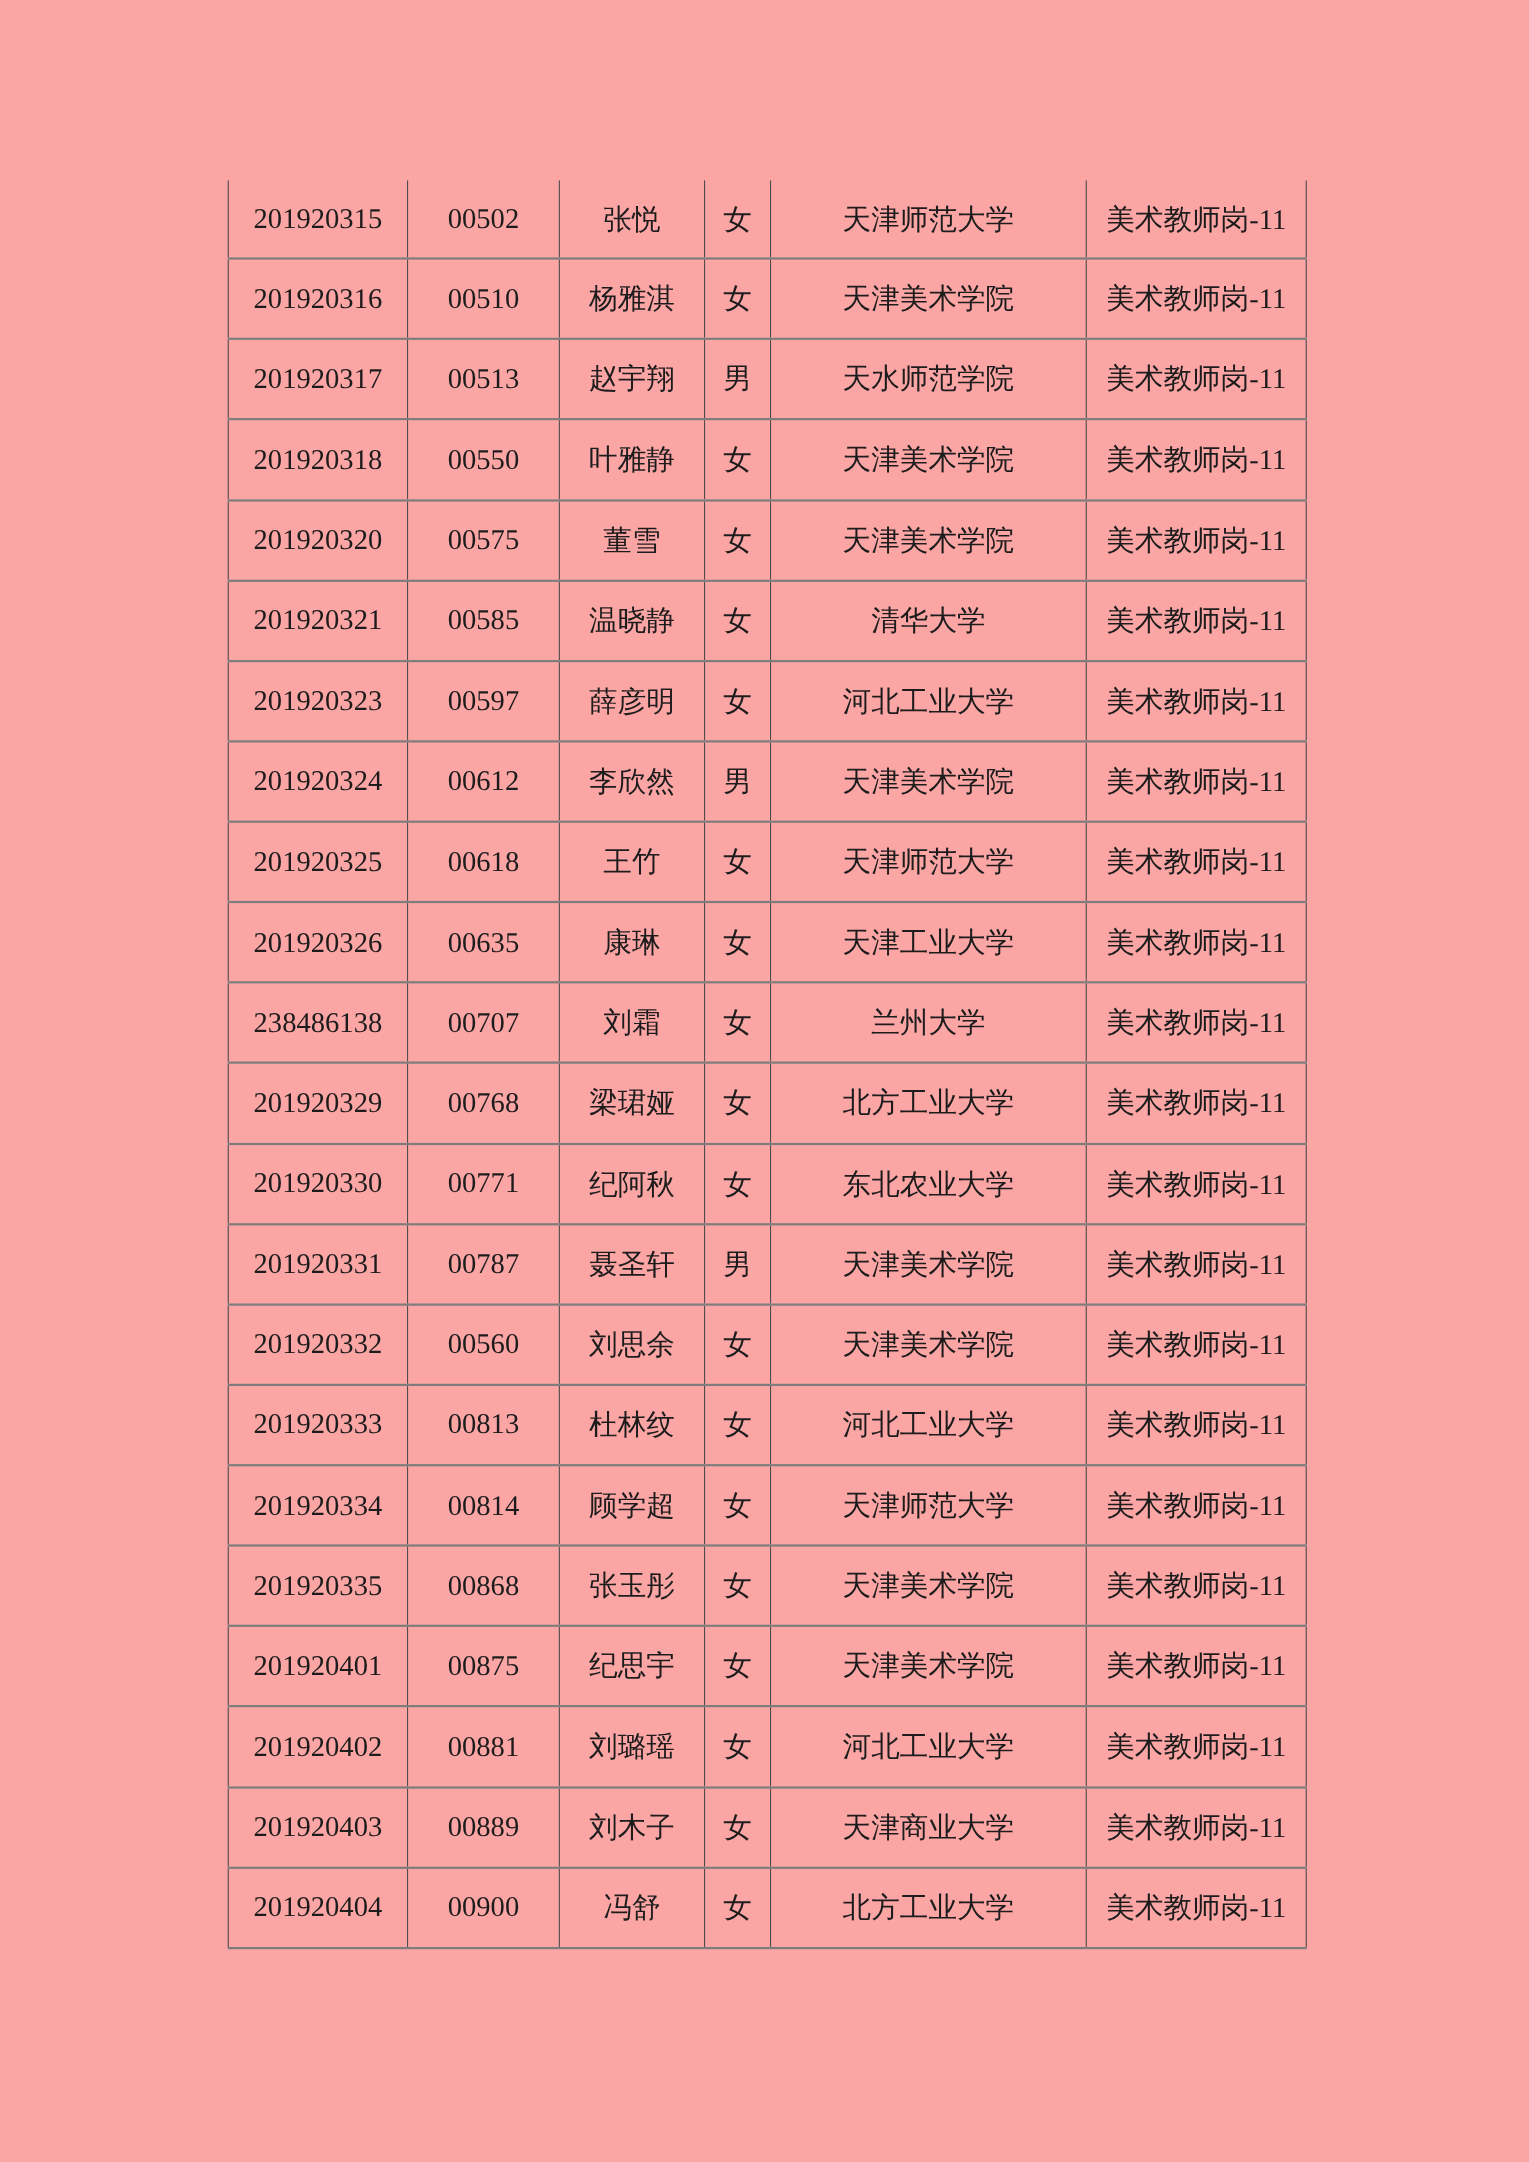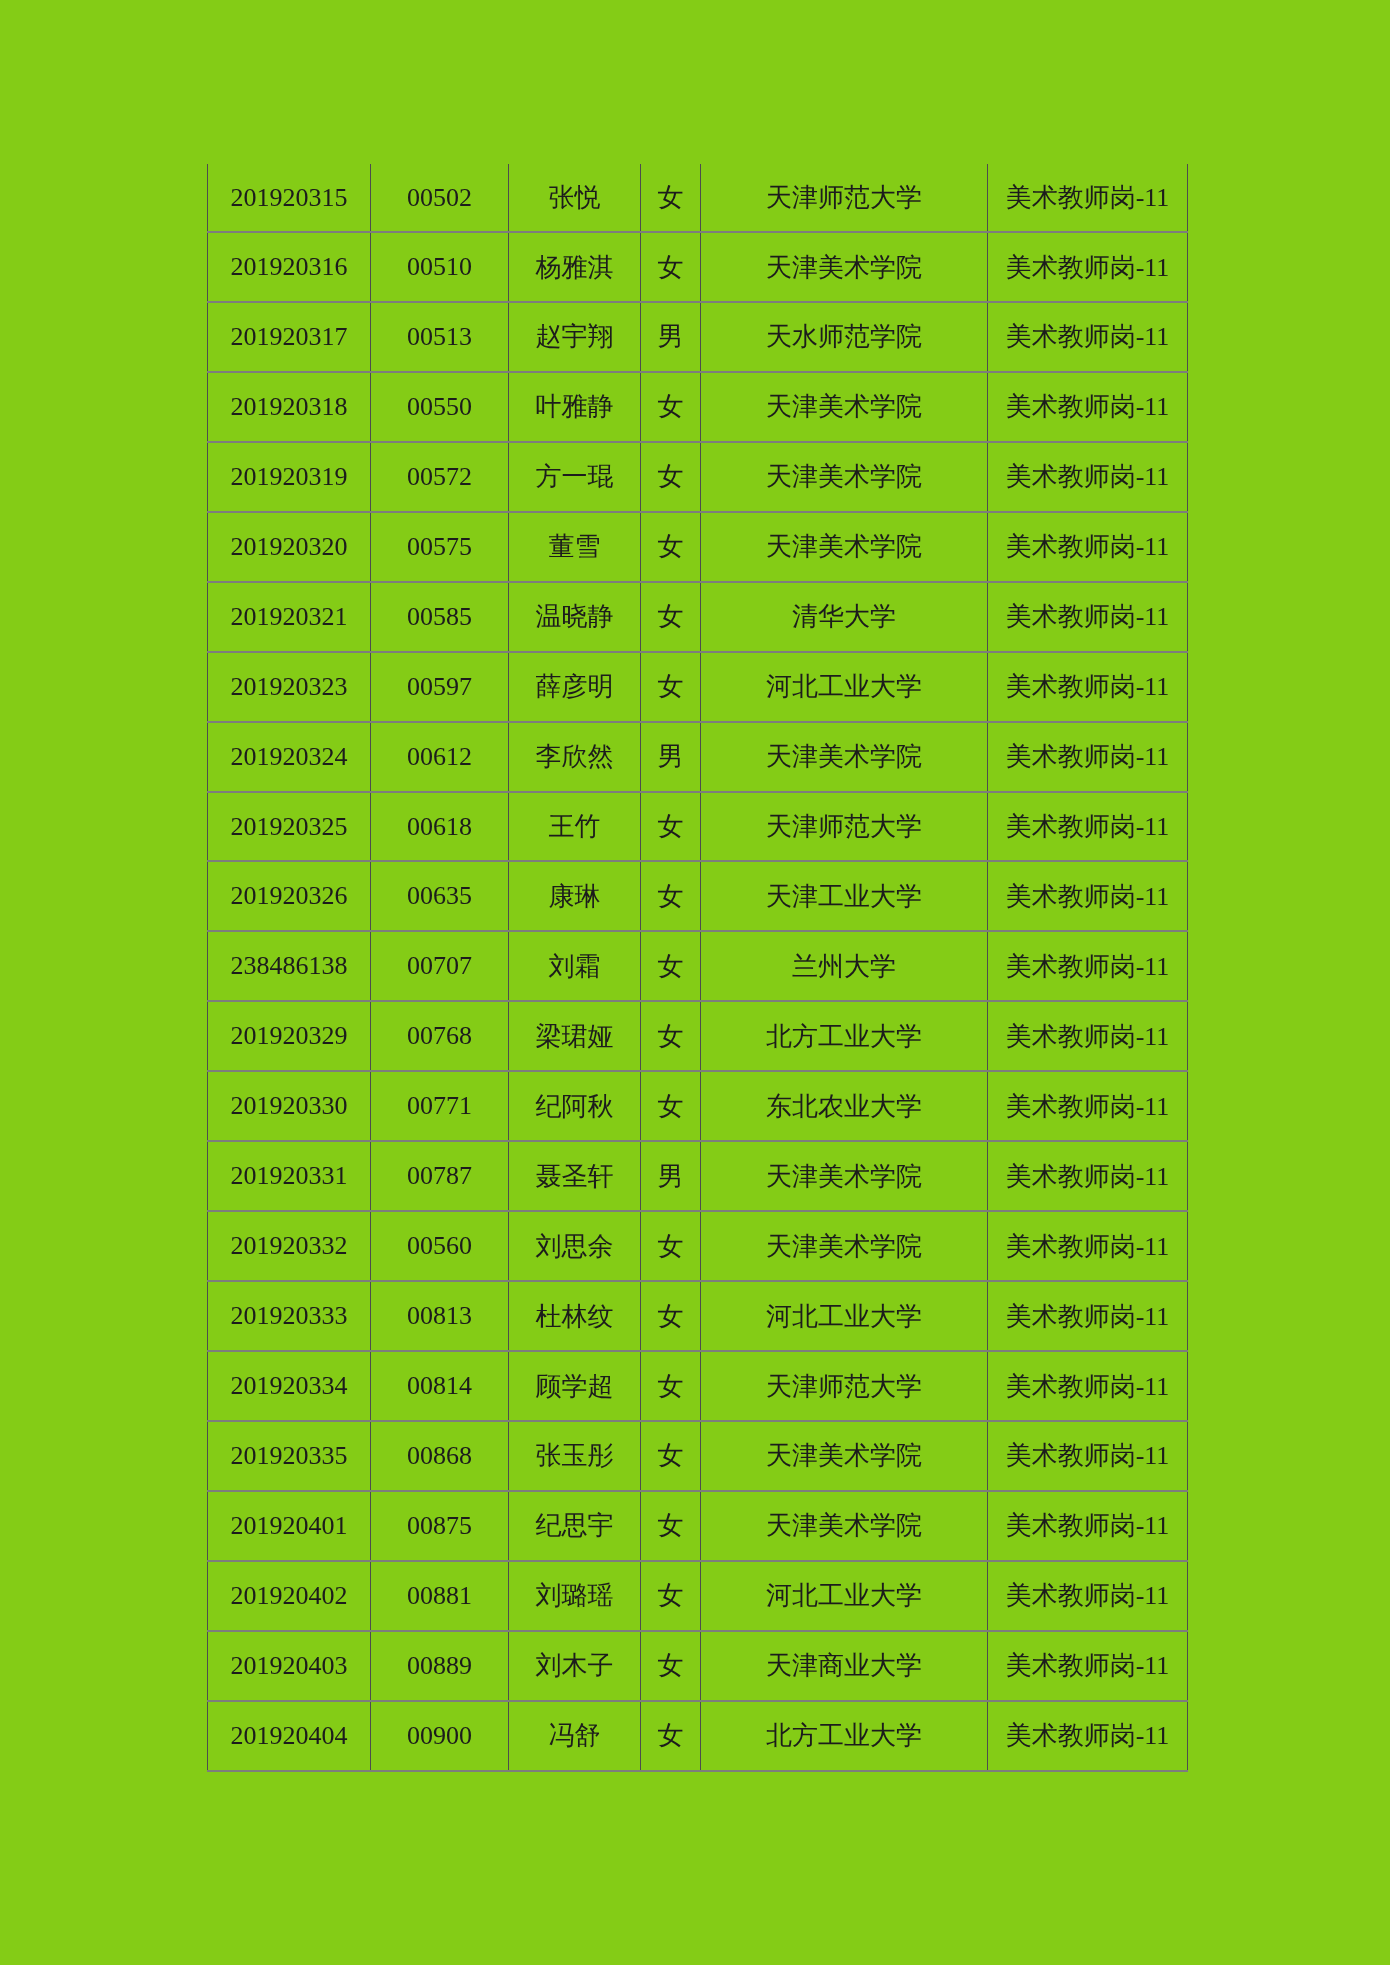--- a/index.html
+++ b/index.html
@@ -4,21 +4,21 @@
 <style>
   html, body {
     margin: 0;
     padding: 0;
     background: #ffffff;
   }
   .page {
     position: relative;
     width: 1390px;
     height: 1965px;
-    background: #84cc16;
+    background: #fca5a5;
     overflow: hidden;
     font-family: "Liberation Serif", "DejaVu Serif", serif;
   }
   table.roster {
     position: absolute;
     left: 207px;
     top: 164px;
     width: 980px;
     height: 1608px;
     border-collapse: collapse;
@@ -81,28 +81,20 @@
       </tr>
         <tr class="">
         <td>201920318</td>
         <td>00550</td>
         <td>叶雅静</td>
         <td>女</td>
         <td>天津美术学院</td>
         <td>美术教师岗-11</td>
       </tr>
         <tr class="">
-        <td>201920319</td>
-        <td>00572</td>
-        <td>方一琨</td>
-        <td>女</td>
-        <td>天津美术学院</td>
-        <td>美术教师岗-11</td>
-      </tr>
-        <tr class="">
         <td>201920320</td>
         <td>00575</td>
         <td>董雪</td>
         <td>女</td>
         <td>天津美术学院</td>
         <td>美术教师岗-11</td>
       </tr>
         <tr class="">
         <td>201920321</td>
         <td>00585</td>

